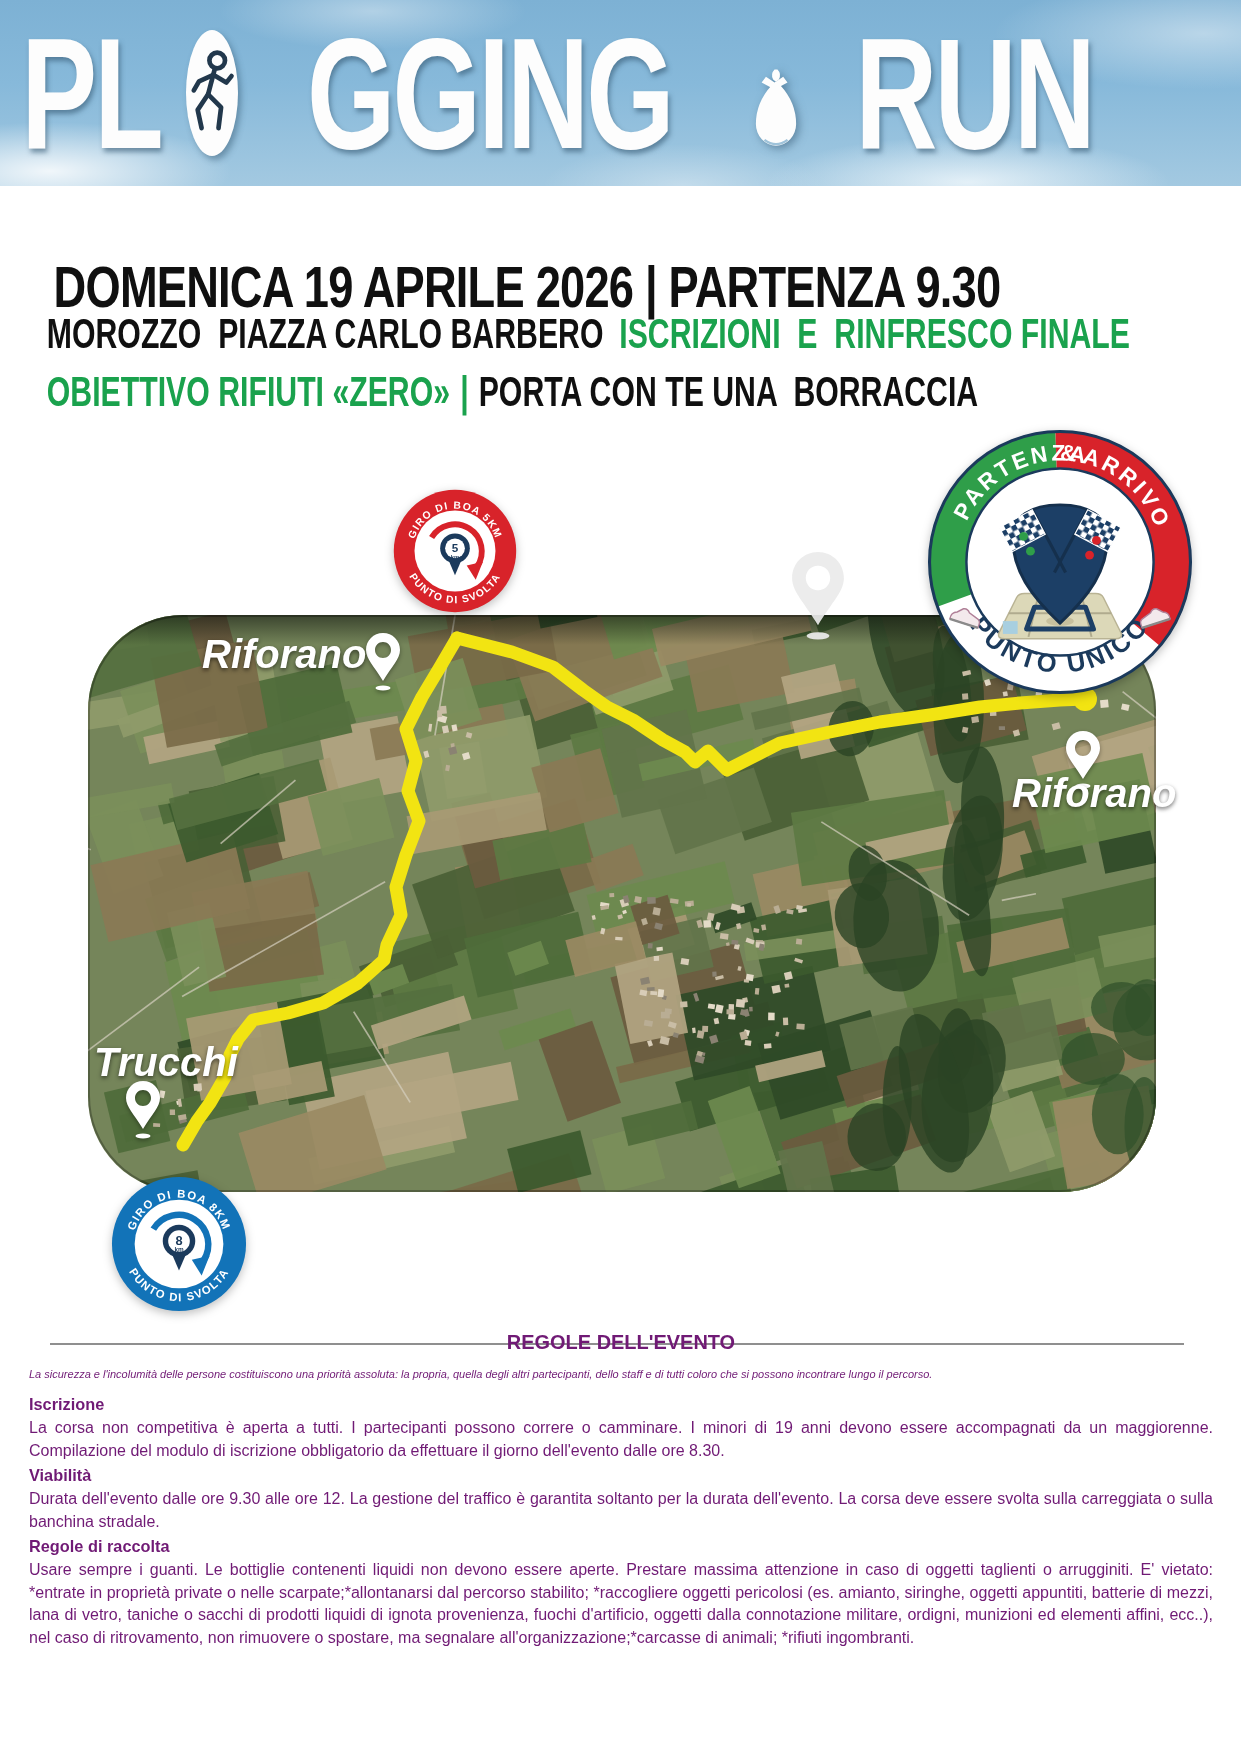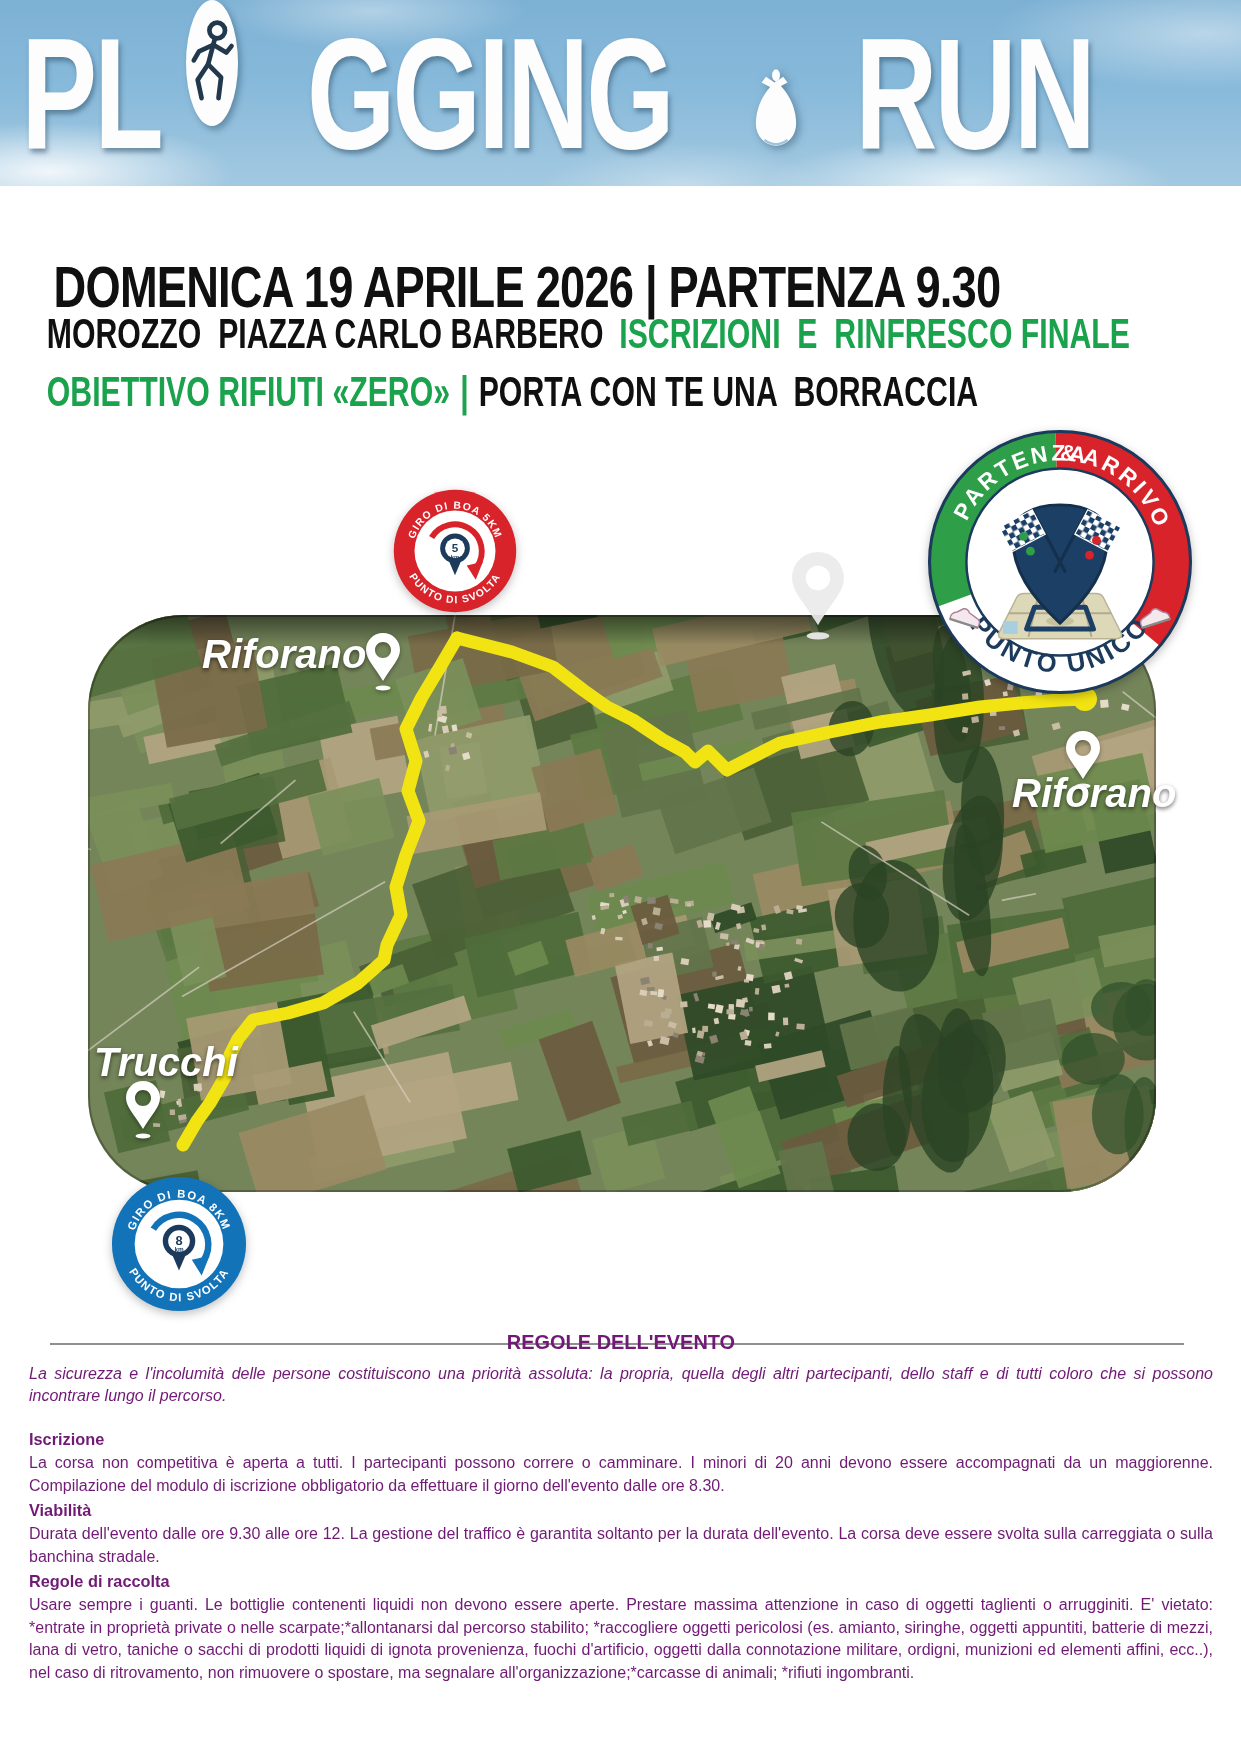--- a/index.html
+++ b/index.html
@@ -9,21 +9,21 @@
   
   .banner{position:absolute;left:0;top:0;width:1241px;height:186px;overflow:hidden;
     background:
       radial-gradient(ellipse 260px 70px at 4% 92%, rgba(255,255,255,.85), rgba(255,255,255,0) 70%),
       radial-gradient(ellipse 300px 80px at 97% 18%, rgba(255,255,255,.45), rgba(255,255,255,0) 70%),
       radial-gradient(ellipse 280px 64px at 78% 98%, rgba(244,250,253,.8), rgba(255,255,255,0) 72%),
       radial-gradient(ellipse 220px 55px at 30% 6%, rgba(255,255,255,.4), rgba(255,255,255,0) 70%),
       radial-gradient(ellipse 200px 60px at 55% 100%, rgba(255,255,255,.35), rgba(255,255,255,0) 70%),
       linear-gradient(180deg,#7db1d4 0%,#87b9da 45%,#a3c9e1 100%);}
   .logo-row{position:absolute;left:0;top:0;width:1133px;height:186px;display:flex;
-    justify-content:center;}
+    align-items:center;justify-content:center;}
   .logo-txt{font-weight:700;font-size:158px;line-height:186px;color:#fdfdfd;
     letter-spacing:-4px;transform:scaleX(.72);transform-origin:center;
     text-shadow:3px 4px 6px rgba(45,80,105,.55);white-space:pre;}
   .logo-o{width:82px;height:126px;background:#fdfdfd;border-radius:50%;
     display:flex;align-items:center;justify-content:center;margin:0 -2px;
     box-shadow:3px 4px 6px rgba(45,80,105,.45);}
   .logo-bag{align-self:flex-end;margin:0 4px 22px 4px;filter:drop-shadow(3px 3px 4px rgba(45,80,105,.5));}
 
   
   .hl{position:absolute;left:30px;white-space:pre;transform-origin:left center;font-weight:700;color:#101010;}
@@ -40,21 +40,21 @@
     text-shadow:0 2px 4px rgba(0,0,0,.55);letter-spacing:0;}
   .pin{position:absolute;filter:drop-shadow(0 2px 2px rgba(0,0,0,.35));}
   .pin-ghost{position:absolute;opacity:.92;}
   .badge{position:absolute;filter:drop-shadow(0 3px 5px rgba(0,0,0,.25));}
   .divider{position:absolute;left:50px;top:1343px;width:1134px;height:2px;background:#8f8f8f;}
 
   
   .rules{position:absolute;left:29px;top:1318px;width:1184px;color:#701a75;}
   .rules-title{text-align:center;font-weight:700;font-size:21px;margin:12px 0 9px 0;
     transform:scaleX(.95);transform-origin:center;}
-  .rules-intro{font-style:italic;font-size:16px;line-height:22px;text-align:justify;margin:0 0 21px 0;}
+  .rules-intro{font-style:italic;font-size:11px;line-height:22px;text-align:justify;margin:0 0 8px 0;}
   .rules-head{font-weight:700;font-size:17px;line-height:24px;margin:2px 0 0 0;
     transform:scaleX(.96);transform-origin:left;}
   .rules-body{font-size:16px;line-height:22.5px;text-align:justify;margin:0;}
   .badge-ring-text{fill:#ffffff;font-weight:700;font-size:11.5px;letter-spacing:1.4px;}
   .big-ring-text{fill:#ffffff;font-weight:700;font-size:23px;letter-spacing:3px;}
 </style>
 </head>
 <body>
 
 <header class="banner">
@@ -651,20 +651,20 @@
   </g>
 </svg>
 
 <div class="divider"></div>
 
 <section class="rules">
   <div class="rules-title">REGOLE DELL'EVENTO</div>
   <p class="rules-intro">La sicurezza e l'incolumità delle persone costituiscono una priorità assoluta: la propria, quella degli altri partecipanti, dello staff e di tutti coloro che si possono incontrare lungo il percorso.</p>
 
   <div class="rules-head">Iscrizione</div>
-  <p class="rules-body">La corsa non competitiva è aperta a tutti. I partecipanti possono correre o camminare. I minori di 20 anni devono essere accompagnati da un maggiorenne. Compilazione del modulo di iscrizione obbligatorio da effettuare il giorno dell'evento dalle ore 8.30.</p>
+  <p class="rules-body">La corsa non competitiva è aperta a tutti. I partecipanti possono correre o camminare. I minori di 19 anni devono essere accompagnati da un maggiorenne. Compilazione del modulo di iscrizione obbligatorio da effettuare il giorno dell'evento dalle ore 8.30.</p>
 
   <div class="rules-head">Viabilità</div>
   <p class="rules-body">Durata dell'evento dalle ore 9.30 alle ore 12. La gestione del traffico è garantita soltanto per la durata dell'evento. La corsa deve essere svolta sulla carreggiata o sulla banchina stradale.</p>
 
   <div class="rules-head">Regole di raccolta</div>
   <p class="rules-body">Usare sempre i guanti. Le bottiglie contenenti liquidi non devono essere aperte. Prestare massima attenzione in caso di oggetti taglienti o arrugginiti. E' vietato: *entrate in proprietà private o nelle scarpate;*allontanarsi dal percorso stabilito; *raccogliere oggetti pericolosi (es. amianto, siringhe, oggetti appuntiti, batterie di mezzi, lana di vetro, taniche o sacchi di prodotti liquidi di ignota provenienza, fuochi d'artificio, oggetti dalla connotazione militare, ordigni, munizioni ed elementi affini, ecc..), nel caso di ritrovamento, non rimuovere o spostare, ma segnalare all'organizzazione;*carcasse di animali; *rifiuti ingombranti.</p>
 </section>
 
 </body></html>

